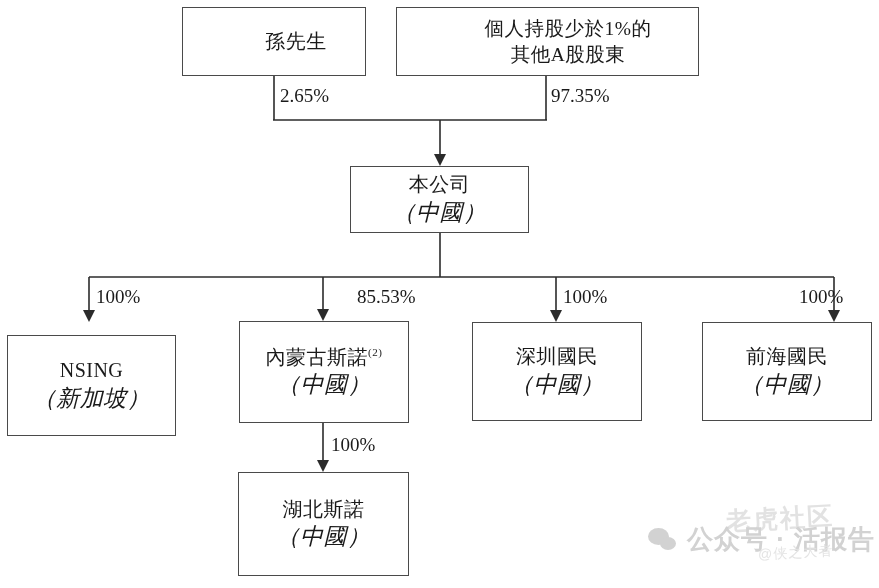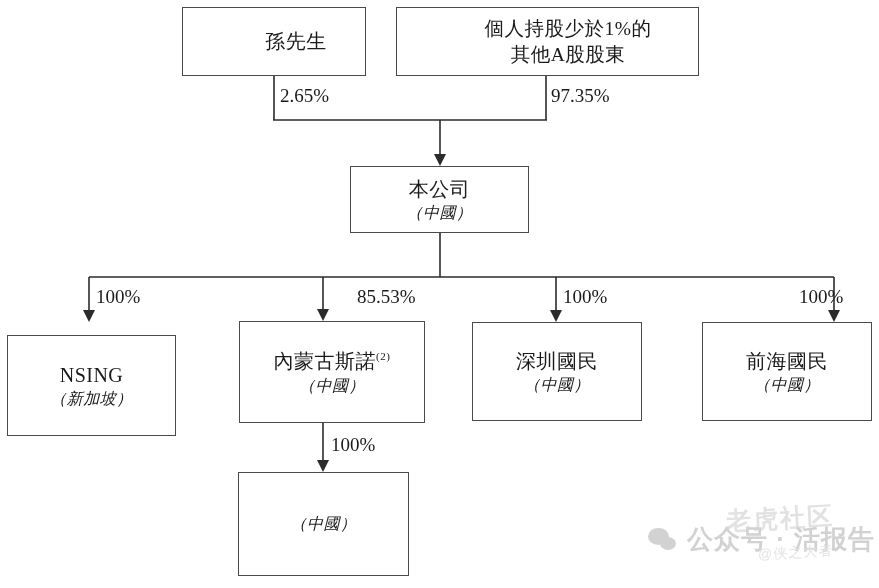--- a/index.html
+++ b/index.html
@@ -53,21 +53,21 @@
     justify-content: center;
     text-align: center;
     line-height: 1.32;
   }
   .node .line-1 {
     font-size: 20px;
     letter-spacing: 0.5px;
     white-space: nowrap;
   }
   .node .line-2 {
-    font-size: 16px;
+    font-size: 23px;
     font-style: italic;
     letter-spacing: 0.5px;
     white-space: nowrap;
   }
   .node .line-1.two-row,
   .node .line-2.two-row {
     font-size: 19.5px;
   }
   .node sup.footnote-mark {
     font-size: 11px;
@@ -202,38 +202,39 @@
   <div class="node" style="left:350px; top:166px; width:179px; height:67px;">
     <div class="line-1">本公司</div>
     <div class="line-2">（中國）</div>
   </div>
 
   <div class="node" style="left:7px; top:322px; width:169px; height:101px;margin-top:13px;">
     <div class="line-1">NSING</div>
     <div class="line-2">（新加坡）</div>
   </div>
 
-  <div class="node" style="left:239px; top:321px; width:186px; height:102px;">
+  <div class="node" style="left:239px; top:321px; width:170px; height:102px;">
     <div class="line-1">
       <span>內蒙古斯諾</span><sup class="footnote-mark">(2)</sup>
     </div>
     <div class="line-2">（中國）</div>
   </div>
 
   <div class="node" style="left:472px; top:322px; width:170px; height:99px;">
     <div class="line-1">深圳國民</div>
     <div class="line-2">（中國）</div>
   </div>
 
   <div class="node" style="left:702px; top:322px; width:170px; height:99px;">
     <div class="line-1">前海國民</div>
     <div class="line-2">（中國）</div>
   </div>
 
   <div class="node" style="left:238px; top:472px; width:171px; height:104px;">
+    <div class="line-1">湖北斯諾</div>
     <div class="line-2">（中國）</div>
   </div>
 
   <div class="pct-label" style="left:280px; top:85px;">2.65%</div>
 
   <div class="pct-label" style="left:551px; top:85px;">97.35%</div>
 
   <div class="pct-label" style="left:96px; top:286px;">100%</div>
 
   <div class="pct-label" style="left:330px; top:286px;margin-left:27px;">85.53%</div>

